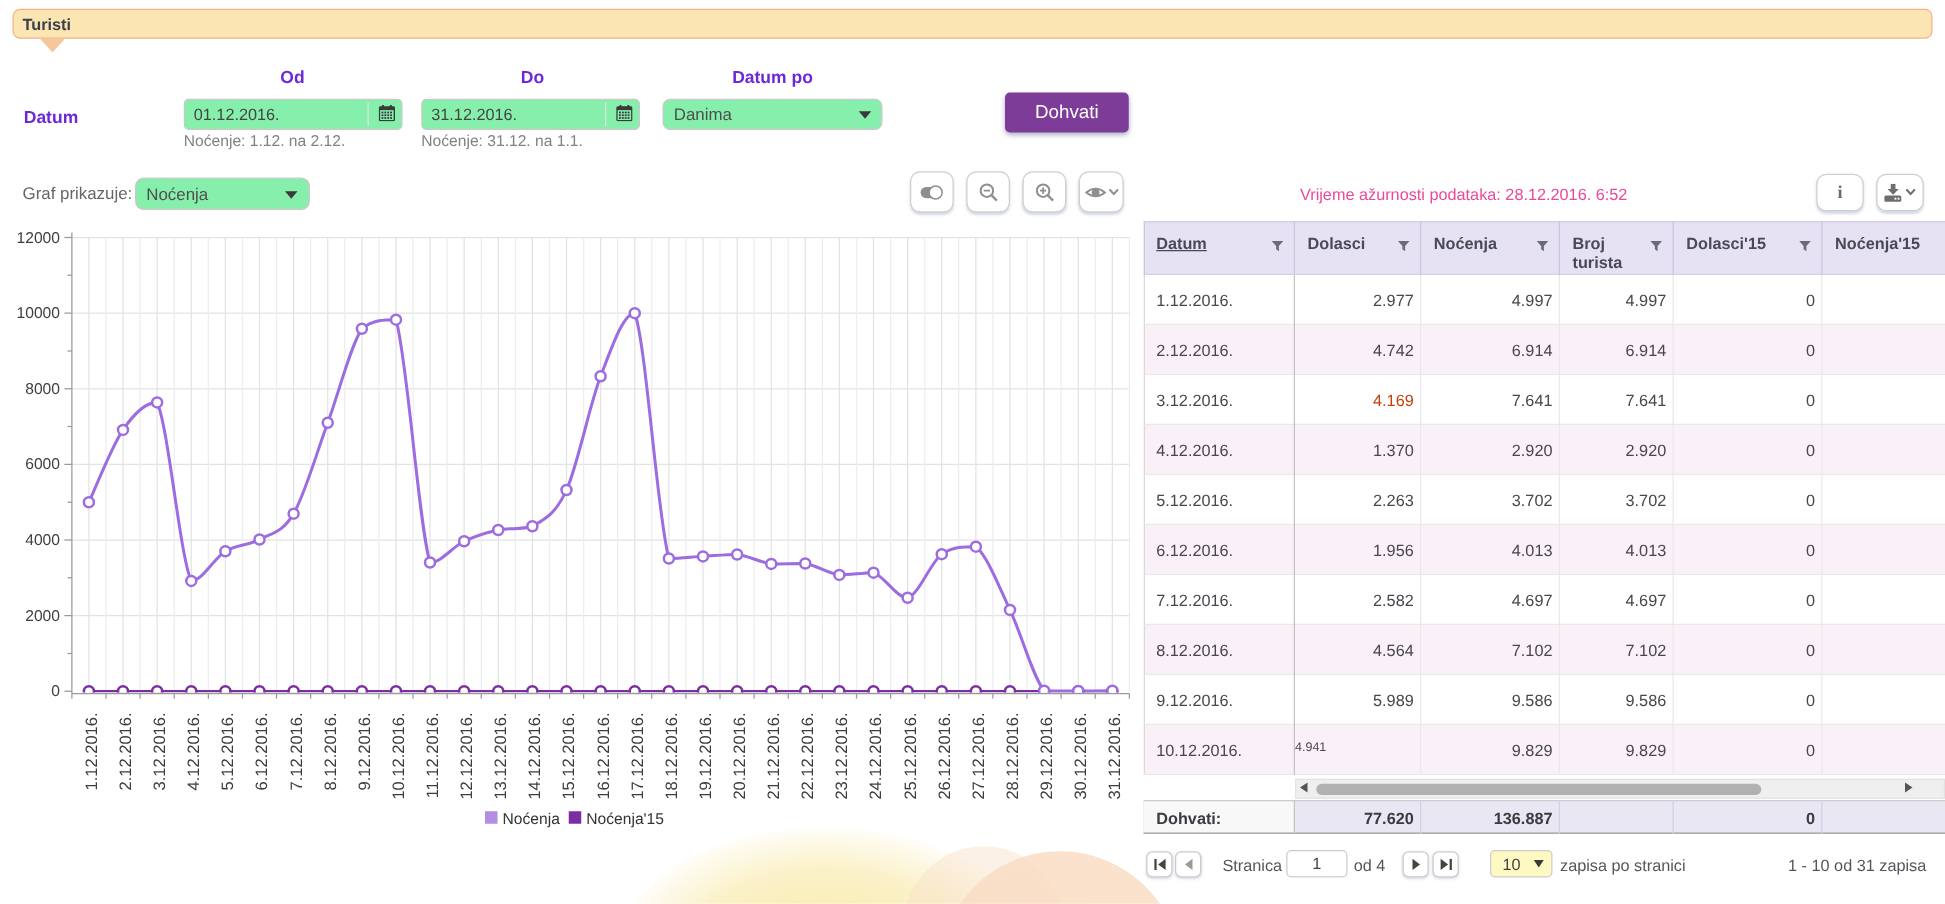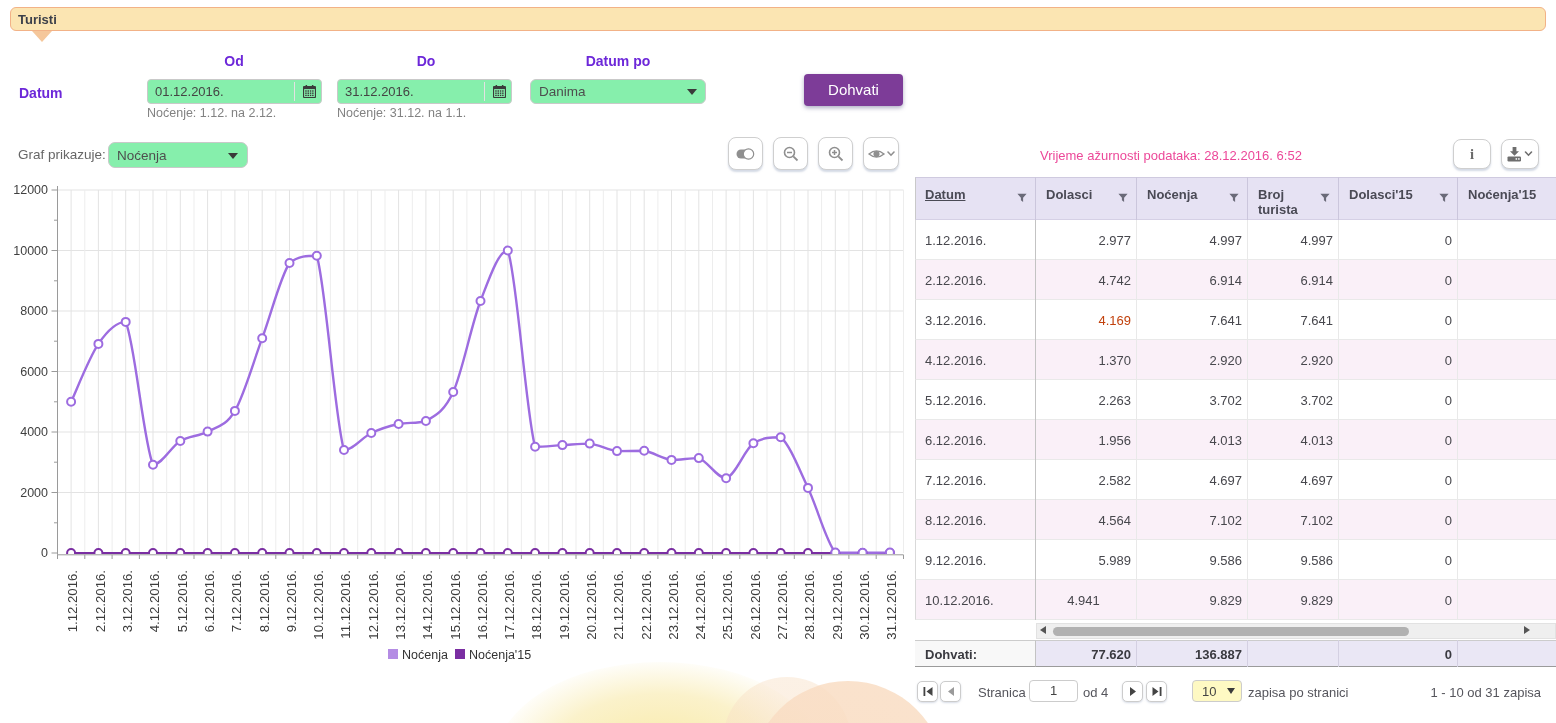--- a/index.html
+++ b/index.html
@@ -499,21 +499,21 @@
 <div class="abs" style="left:1137px;top:553px;width:105px;text-align:right;font-size:13px;color:#47474d;z-index:5">9.586</div>
 <div class="abs" style="left:1248px;top:540px;width:91px;height:40px;border-right:1px solid #e9e9e9;box-sizing:border-box;z-index:4"></div>
 <div class="abs" style="left:1248px;top:553px;width:85px;text-align:right;font-size:13px;color:#47474d;z-index:5">9.586</div>
 <div class="abs" style="left:1339px;top:540px;width:119px;height:40px;border-right:1px solid #e9e9e9;box-sizing:border-box;z-index:4"></div>
 <div class="abs" style="left:1339px;top:553px;width:113px;text-align:right;font-size:13px;color:#47474d;z-index:5">0</div>
 <div class="abs" style="left:1458px;top:540px;width:160px;height:40px;border-right:1px solid #e9e9e9;box-sizing:border-box;z-index:4"></div>
 <div class="abs" style="left:915px;top:580px;width:641px;height:40px;background:#faf0f8;border-left:1px solid #d9d9d9;border-bottom:1px solid #e9e9e9;box-sizing:border-box;z-index:3"></div>
 <div class="abs" style="left:915px;top:580px;width:121px;height:40px;border-right:1px solid #c3c3c3;box-sizing:border-box;z-index:4"></div>
 <div class="abs" style="left:925px;top:593px;font-size:13px;color:#47474d;z-index:5">10.12.2016.</div>
 <div class="abs" style="left:1036px;top:580px;width:101px;height:40px;border-right:1px solid #e9e9e9;box-sizing:border-box;z-index:4"></div>
-<div class="abs" style="left:1036px;top:593px;width:95px;text-align:center;font-size:13px;color:#47474d;z-index:5">4.941</div>
+<div class="abs" style="left:1036px;top:593px;width:95px;text-align:left;font-size:10px;color:#47474d;z-index:5">4.941</div>
 <div class="abs" style="left:1137px;top:580px;width:111px;height:40px;border-right:1px solid #e9e9e9;box-sizing:border-box;z-index:4"></div>
 <div class="abs" style="left:1137px;top:593px;width:105px;text-align:right;font-size:13px;color:#47474d;z-index:5">9.829</div>
 <div class="abs" style="left:1248px;top:580px;width:91px;height:40px;border-right:1px solid #e9e9e9;box-sizing:border-box;z-index:4"></div>
 <div class="abs" style="left:1248px;top:593px;width:85px;text-align:right;font-size:13px;color:#47474d;z-index:5">9.829</div>
 <div class="abs" style="left:1339px;top:580px;width:119px;height:40px;border-right:1px solid #e9e9e9;box-sizing:border-box;z-index:4"></div>
 <div class="abs" style="left:1339px;top:593px;width:113px;text-align:right;font-size:13px;color:#47474d;z-index:5">0</div>
 <div class="abs" style="left:1458px;top:580px;width:160px;height:40px;border-right:1px solid #e9e9e9;box-sizing:border-box;z-index:4"></div>
 <div class="abs" style="left:1036px;top:623px;width:520px;height:16px;background:#efefef;border:1px solid #e2e2e2;box-sizing:border-box;z-index:4"></div>
 <div class="abs" style="left:1053px;top:627px;width:356px;height:9px;background:#b1b1b1;border-radius:5px;z-index:5"></div>
 <div class="abs" style="left:1040px;top:626px;width:0;height:0;border-top:4.5px solid transparent;border-bottom:4.5px solid transparent;border-right:6px solid #555;z-index:5"></div>

